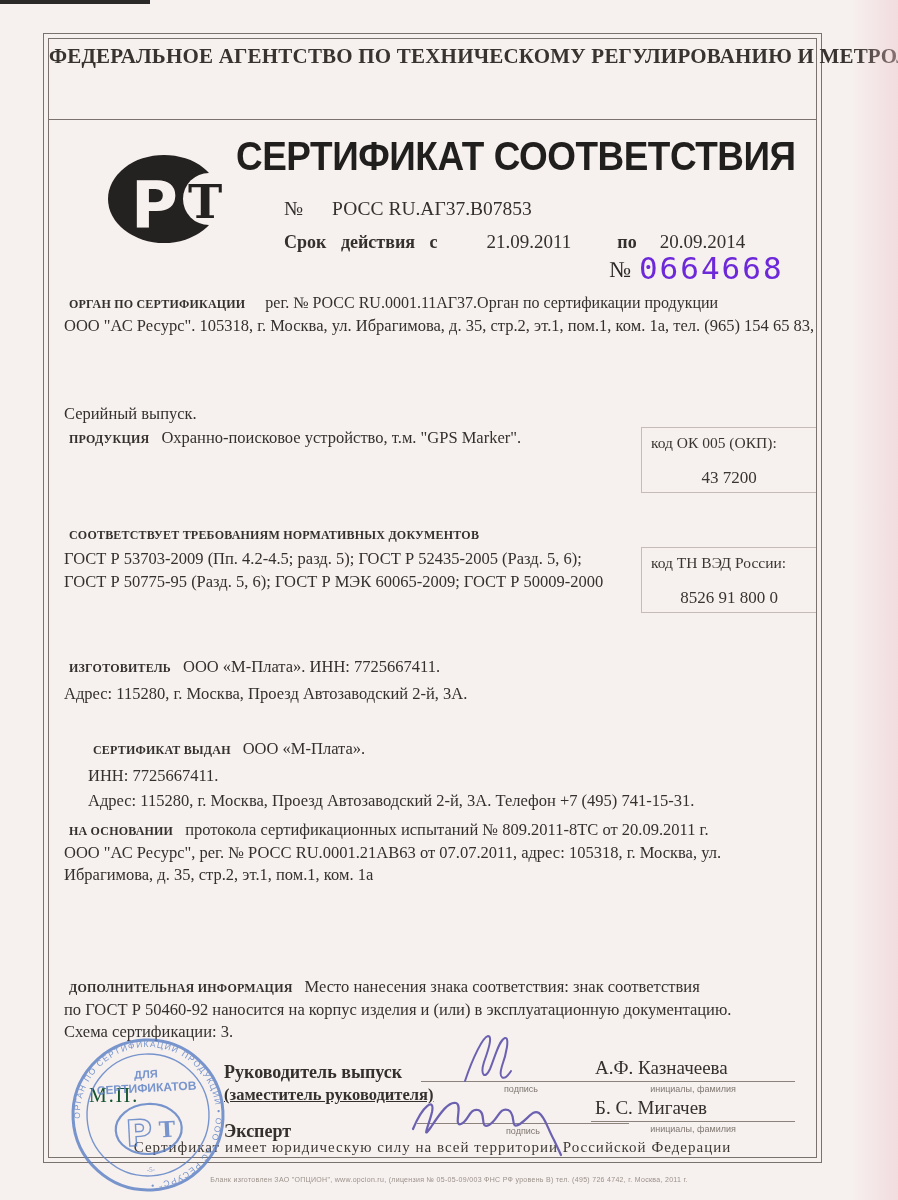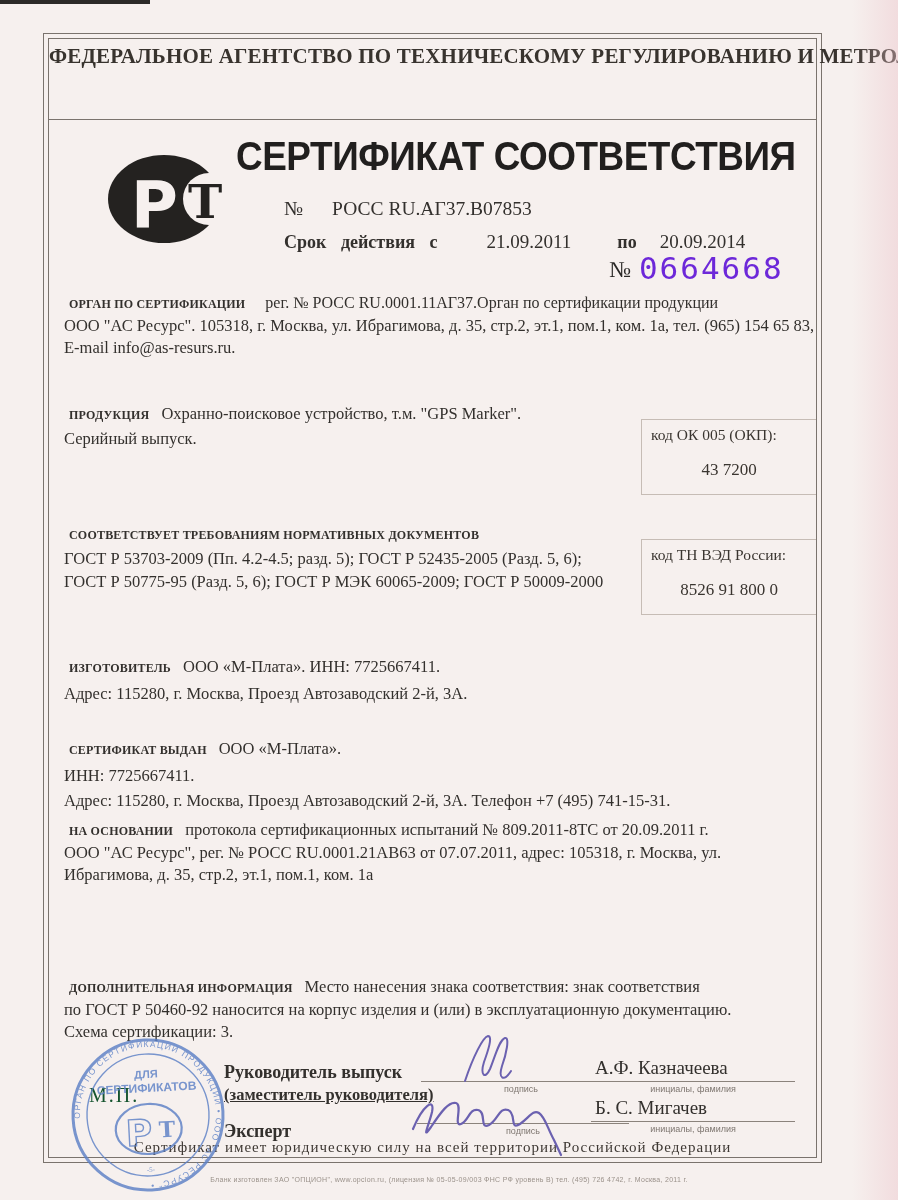--- a/index.html
+++ b/index.html
@@ -40,22 +40,22 @@
   .row-blank .bn-digits{
     font-family:"DejaVu Sans Mono",monospace;font-size:31px;color:#6d28d9;
     letter-spacing:2px;margin-left:8px;vertical-align:-2px;
   }
   .sec{position:absolute;left:15px;font-size:16.5px;line-height:22px;white-space:nowrap;color:#33302d;}
   .sec .lbl{font-weight:bold;font-size:12px;letter-spacing:.2px;margin-left:5px;}
   .lh23{line-height:23px;} .lh24{line-height:24px;} .lh25{line-height:25px;}
   .sec .reg{font-size:16px;margin-left:20px;}
   .sec .inl{margin-left:12px;}
   .codebox{
-    position:absolute;left:592px;width:175px;height:76px;box-sizing:border-box;
-    border:1px solid #c6bcb5;border-right:none;padding:6px 9px;font-size:15.5px;color:#3a3530;
+    position:absolute;left:592px;width:175px;height:66px;box-sizing:border-box;
+    border:1px solid #c6bcb5;border-right:none;padding:6px 9px;font-size:15.5px;color:#3a3530;margin-top:8px;
   }
   .codebox .cval{text-align:center;margin-top:16px;font-size:17px;}
   .box-okp{top:380px;} .box-tnved{top:500px;}
   .mp{position:absolute;left:40px;top:1045px;font-size:20px;letter-spacing:2px;color:#14532d;z-index:1;}
   .stamp{position:absolute;left:20px;top:997px;z-index:5;opacity:.82;transform:rotate(-3deg);}
   .sig-lab1{position:absolute;left:175px;top:1023px;font-weight:bold;font-size:18px;z-index:2;white-space:nowrap;}
   .sig-lab2{position:absolute;left:175px;top:1046px;font-weight:bold;font-size:16.5px;text-decoration:underline;z-index:2;white-space:nowrap;}
   .sig-lab3{position:absolute;left:175px;top:1082px;font-weight:bold;font-size:18px;z-index:2;}
   .sigfield{position:absolute;z-index:2;}
   .sigfield .sline{height:20px;border-bottom:1px solid #8b837c;}
@@ -101,26 +101,25 @@
         <span class="vl">Срок действия с</span><span class="d1">21.09.2011</span><span class="po">по</span><span class="d2">20.09.2014</span>
       </div>
 
       <div class="row-blank">
         <span class="bn-label">№</span><span class="bn-digits">0664668</span>
       </div>
 
       <div class="sec" style="top:253px;">
         <div><span class="lbl">ОРГАН ПО СЕРТИФИКАЦИИ</span><span class="reg">рег. № РОСС RU.0001.11АГ37.Орган по сертификации продукции</span></div>
         <div>ООО "АС Ресурс". 105318, г. Москва, ул. Ибрагимова, д. 35, стр.2, эт.1, пом.1, ком. 1а, тел. (965) 154 65 83,</div>
-        <div>E-mail info@as-resurs.ru.</div>
       </div>
 
       <div class="sec lh24" style="top:363px;">
+        <div>Серийный выпуск.</div>
         <div><span class="lbl">ПРОДУКЦИЯ</span><span class="inl">Охранно-поисковое устройство, т.м. "GPS Marker".</span></div>
-        <div>Серийный выпуск.</div>
       </div>
 
       <div class="codebox box-okp">
         <div>код ОК 005 (ОКП):</div>
         <div class="cval">43 7200</div>
       </div>
 
       <div class="sec lh23" style="top:483px;">
         <div><span class="lbl">СООТВЕТСТВУЕТ ТРЕБОВАНИЯМ НОРМАТИВНЫХ ДОКУМЕНТОВ</span></div>
         <div>ГОСТ Р 53703-2009 (Пп. 4.2-4.5; разд. 5); ГОСТ Р 52435-2005 (Разд. 5, 6);</div>
@@ -130,21 +129,21 @@
       <div class="codebox box-tnved">
         <div>код ТН ВЭД России:</div>
         <div class="cval">8526 91 800 0</div>
       </div>
 
       <div class="sec lh25" style="top:615px;">
         <div><span class="lbl">ИЗГОТОВИТЕЛЬ</span><span class="inl">ООО «М-Плата». ИНН: 7725667411.</span></div>
         <div>Адрес: 115280, г. Москва, Проезд Автозаводский 2-й, 3А.</div>
       </div>
 
-      <div class="sec lh25" style="top:697px;">
+      <div class="sec lh25" style="top:697px;margin-left:24px;">
         <div><span class="lbl">СЕРТИФИКАТ ВЫДАН</span><span class="inl">ООО «М-Плата».</span></div>
         <div>ИНН: 7725667411.</div>
         <div>Адрес: 115280, г. Москва, Проезд Автозаводский 2-й, 3А. Телефон +7 (495) 741-15-31.</div>
       </div>
 
       <div class="sec" style="top:780px;">
         <div><span class="lbl">НА ОСНОВАНИИ</span><span class="inl">протокола сертификационных испытаний № 809.2011-8ТС от 20.09.2011 г.</span></div>
         <div>ООО "АС Ресурс", рег. № РОСС RU.0001.21АВ63 от 07.07.2011, адрес: 105318, г. Москва, ул.</div>
         <div>Ибрагимова, д. 35, стр.2, эт.1, пом.1, ком. 1а</div>
       </div>

